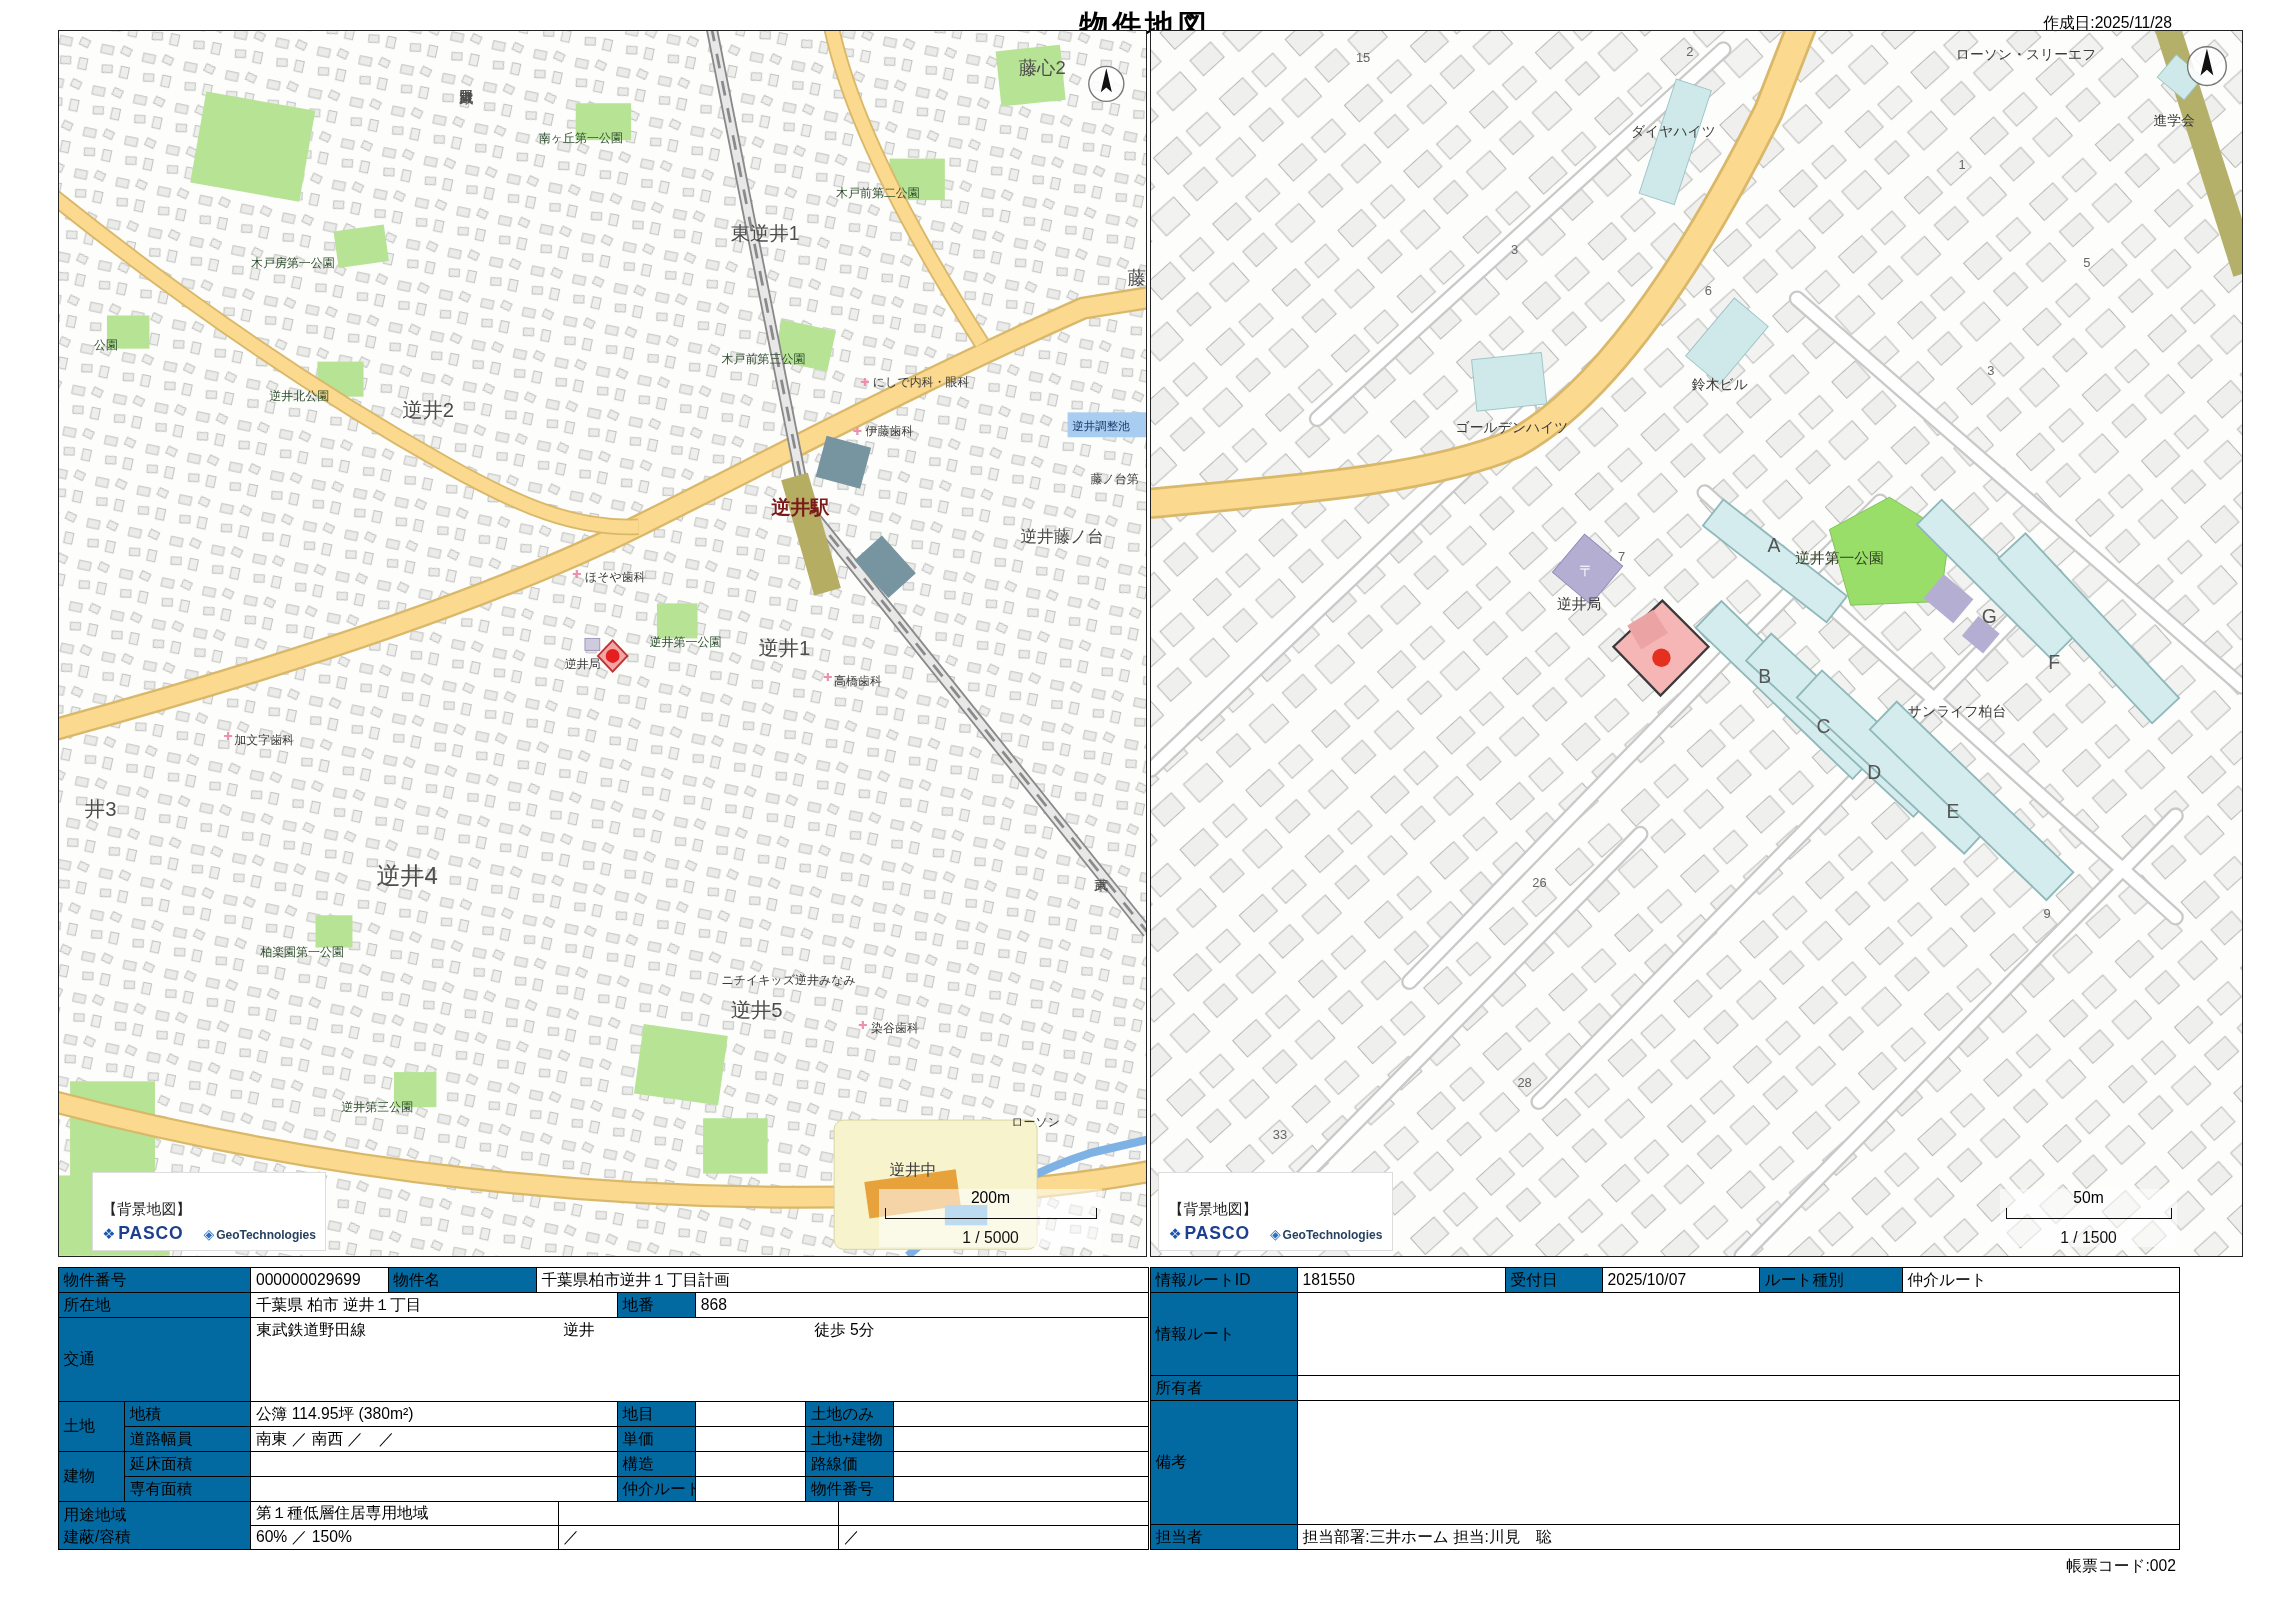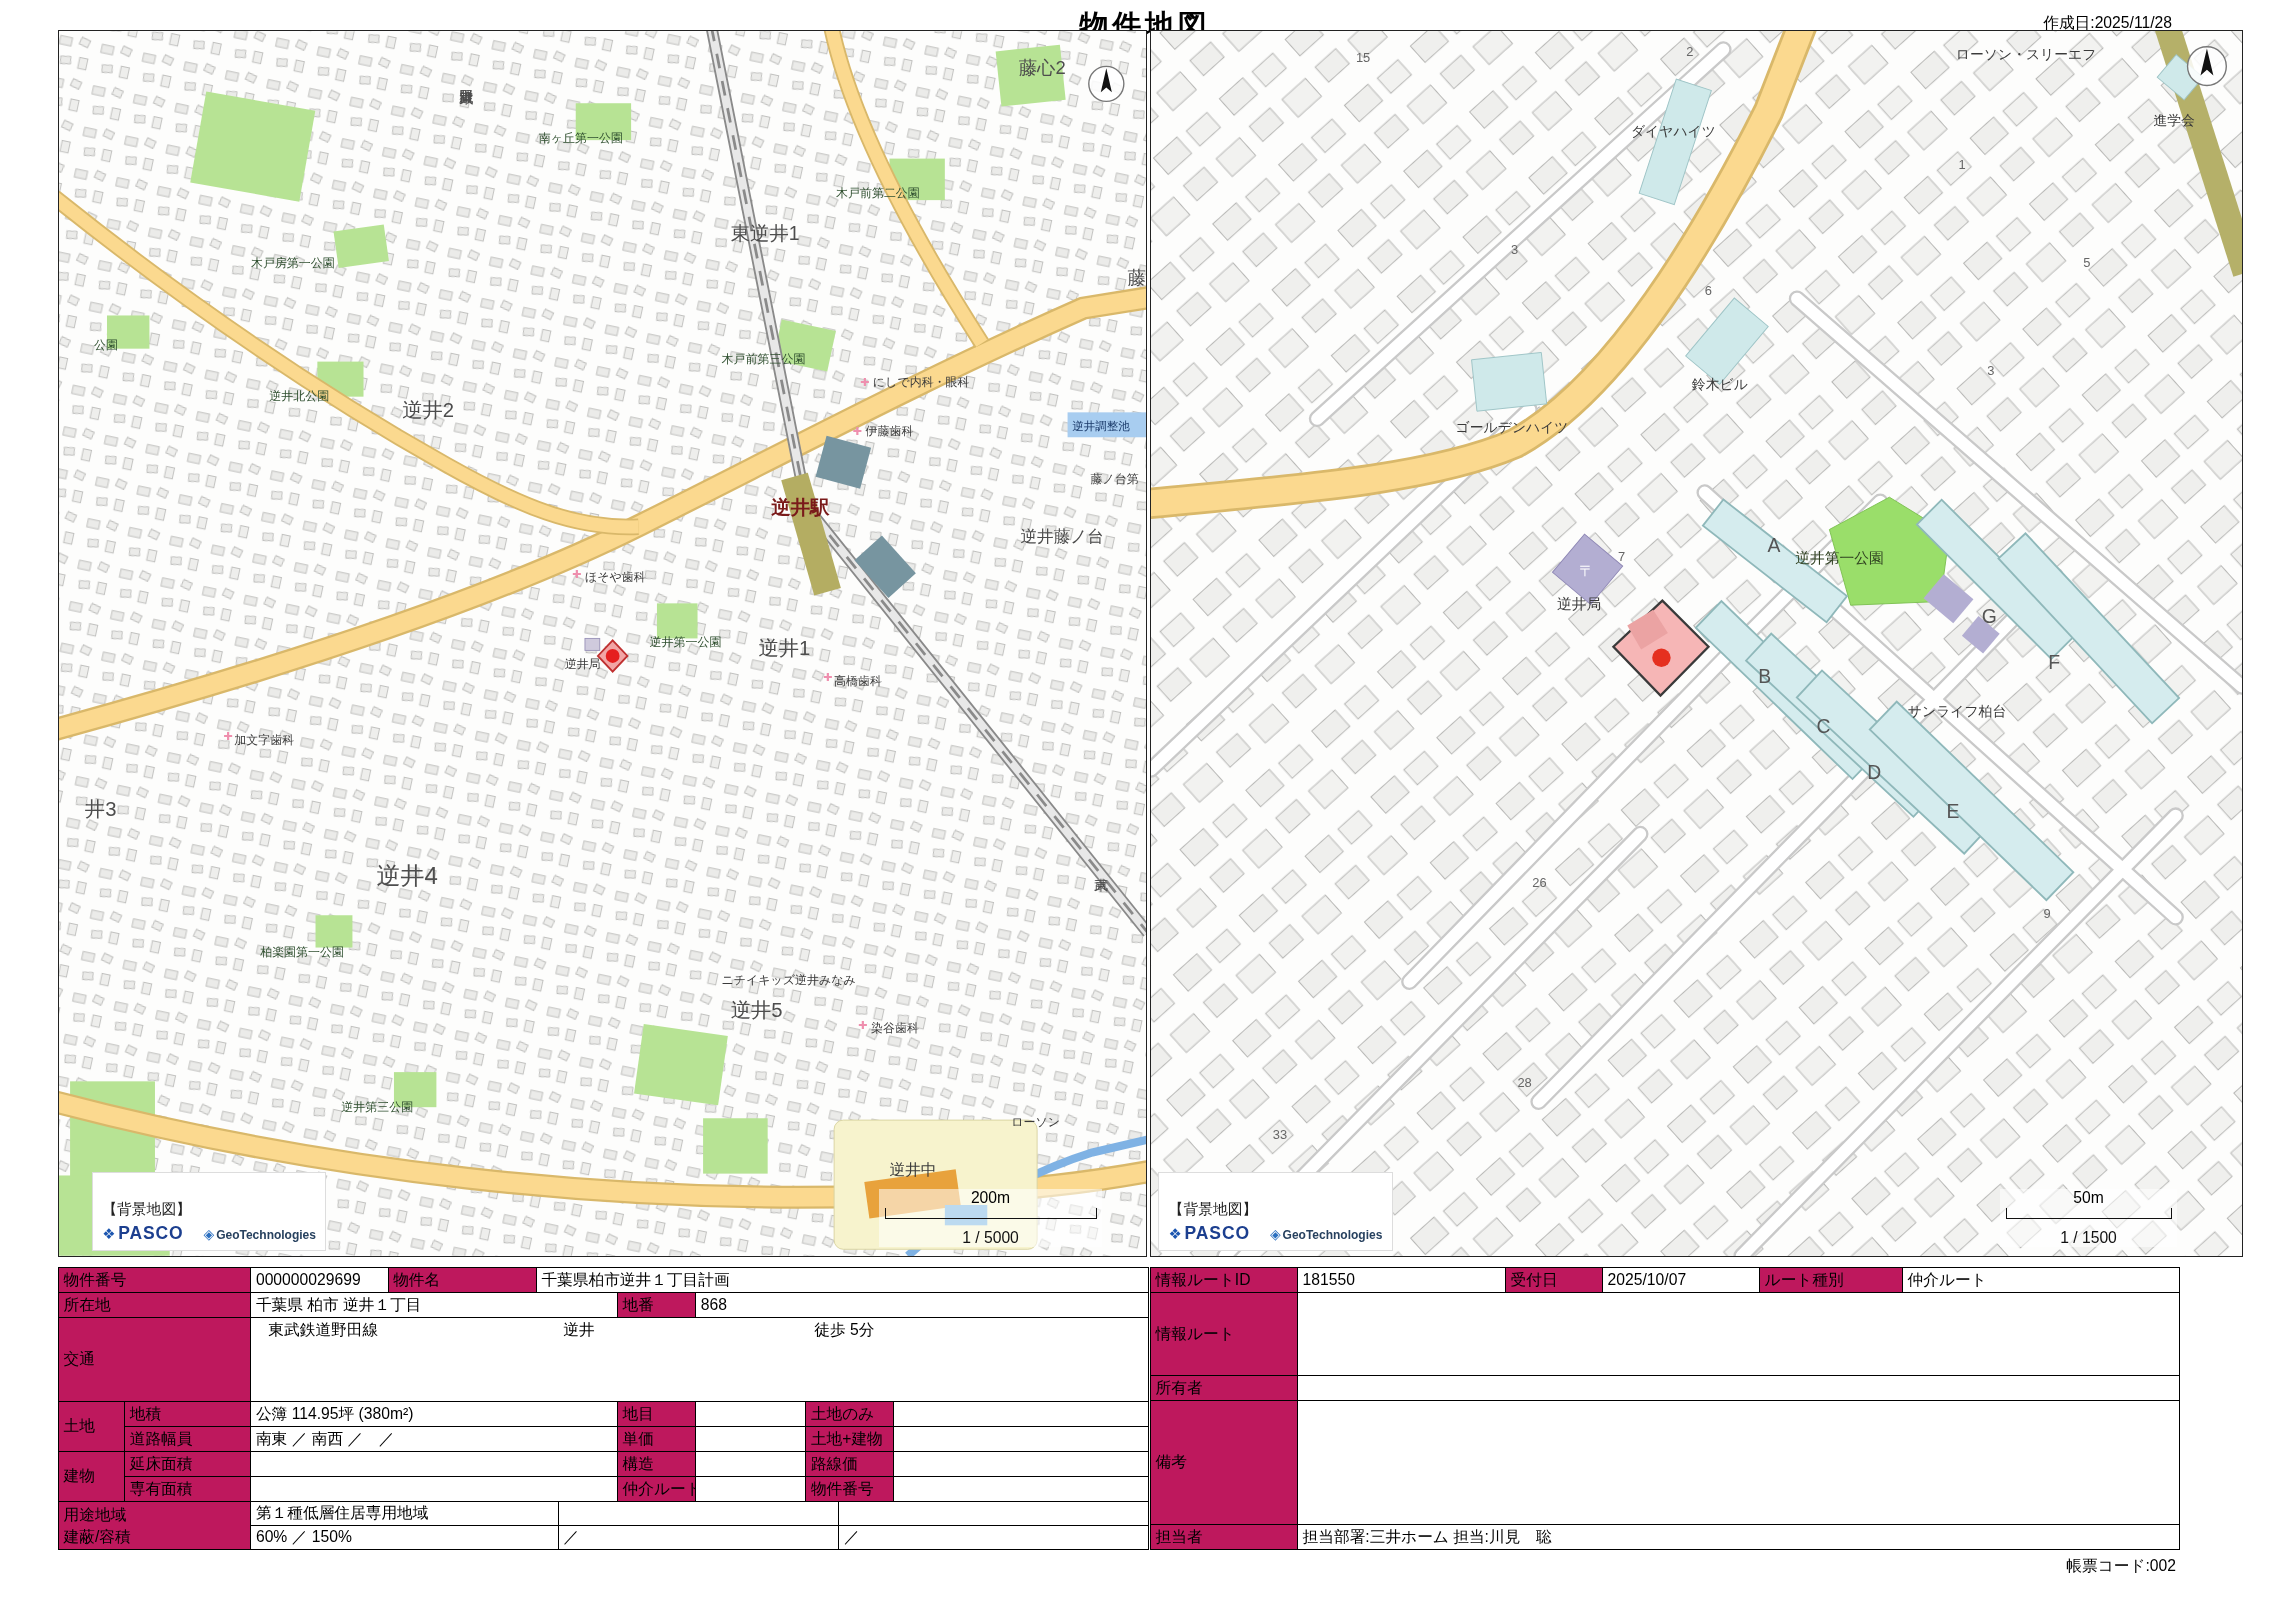--- a/index.html
+++ b/index.html
@@ -22,28 +22,28 @@
   .geo-logo{font-size:12px;font-weight:bold;color:#27415f;}
   .geo-mark{color:#2a6fc0;font-size:14px;margin-right:1.8px;}
   .scale-box{position:absolute;bottom:9.2px;text-align:center;z-index:5;background:rgba(255,255,255,.55);padding:0 5.5px;}
   #map-left .scale-box{right:44px;width:212px;}
   #map-right .scale-box{right:65px;width:166px;}
   .scale-dist{font-size:15.7px;color:#000000;margin-bottom:0.9px;}
   .scale-bar{height:10px;border-left:1.8px solid #111;border-right:1.8px solid #111;border-bottom:1.8px solid #111;}
   .scale-ratio{font-size:15.7px;color:#111;margin-top:10px;}
   table.sheet{position:absolute;border-collapse:collapse;table-layout:fixed;font-size:15.7px;}
   table.sheet td{border:1.8px solid #000;padding:0.9px 4.6px;overflow:hidden;white-space:nowrap;vertical-align:middle;line-height:1.15;}
-  td.lbl{background:#be185d;}
+  td.lbl{background:#0369a1;}
   td.ctr{text-align:left;}
   td.faint-l{border-left:0.9px solid #999;}
   #left-table{left:58px;top:1267px;width:1091px;}
   #right-table{left:1150px;top:1267px;width:1028px;}
   .transport-cell{position:relative;vertical-align:top;}
   .transport-cell span{position:absolute;top:2.8px;}
-  .t-line{left:17px;} .t-station{left:312px;} .t-walk{left:563px;}
+  .t-line{left:5px;} .t-station{left:312px;} .t-walk{left:563px;}
   .two-line div{line-height:1.35;}
   svg text{font-family:"Liberation Sans","DejaVu Sans",sans-serif;}
   .arealbl{fill:#4d4d4d;}
   .poilbl{fill:#3a3a3a;}
   .parklbl{fill:#2f4f2f;}
 </style>
 </head>
 <body>
 
 <div class="abs" id="page-title">物件地図</div>

